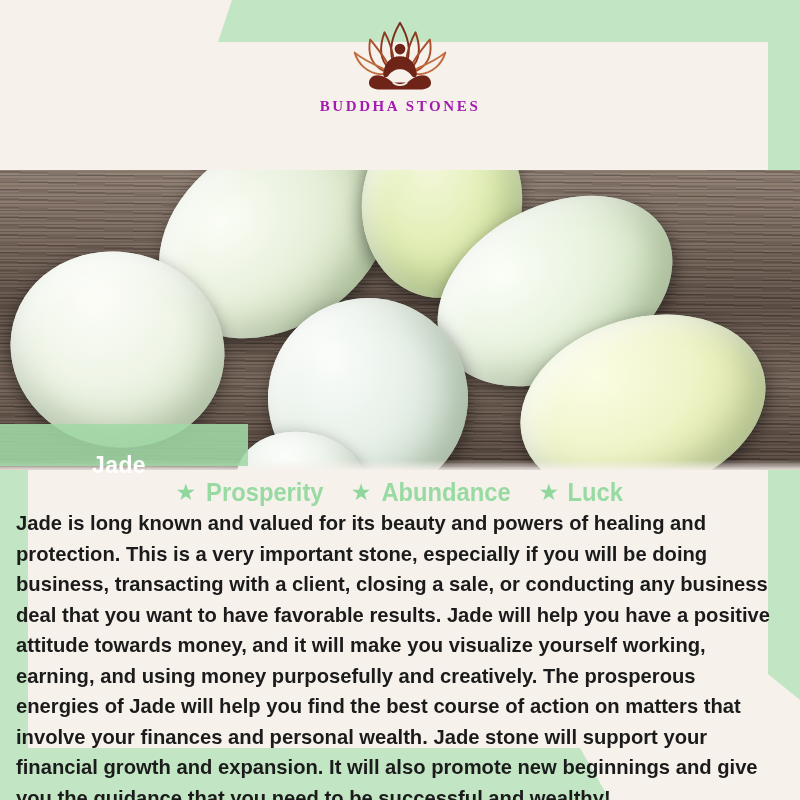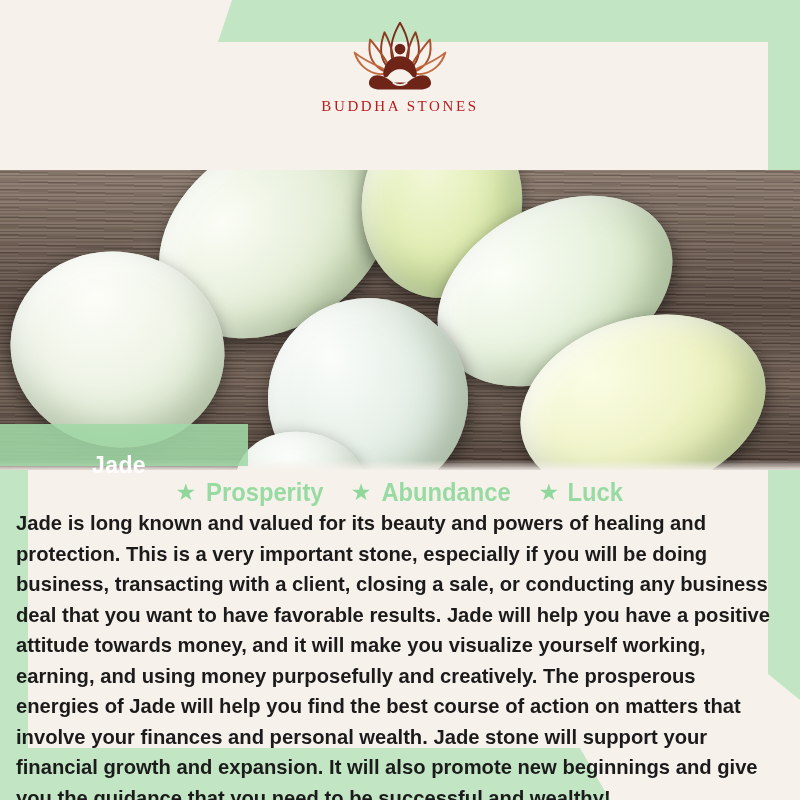--- a/index.html
+++ b/index.html
@@ -45,22 +45,22 @@
   .logo-wrap {
     position:absolute; left:0; right:0; top:18px;
     display:flex; flex-direction:column; align-items:center;
   }
   .logo-mark { width:120px; height:74px; }
   .logo-text {
     margin-top:6px;
     font-family:"Liberation Serif", serif;
     font-size:15px;
     letter-spacing:2.6px;
-    color:#b91c1c;
-    font-weight:400;
+    color:#a21caf;
+    font-weight:700;
   }
 
   
   .title-band {
     position:absolute; left:160px; top:118px; width:520px; height:52px;
     background:rgba(255,253,250,0.92);
     display:flex; align-items:center; justify-content:center;
     z-index:6;
   }
   .title-text {

